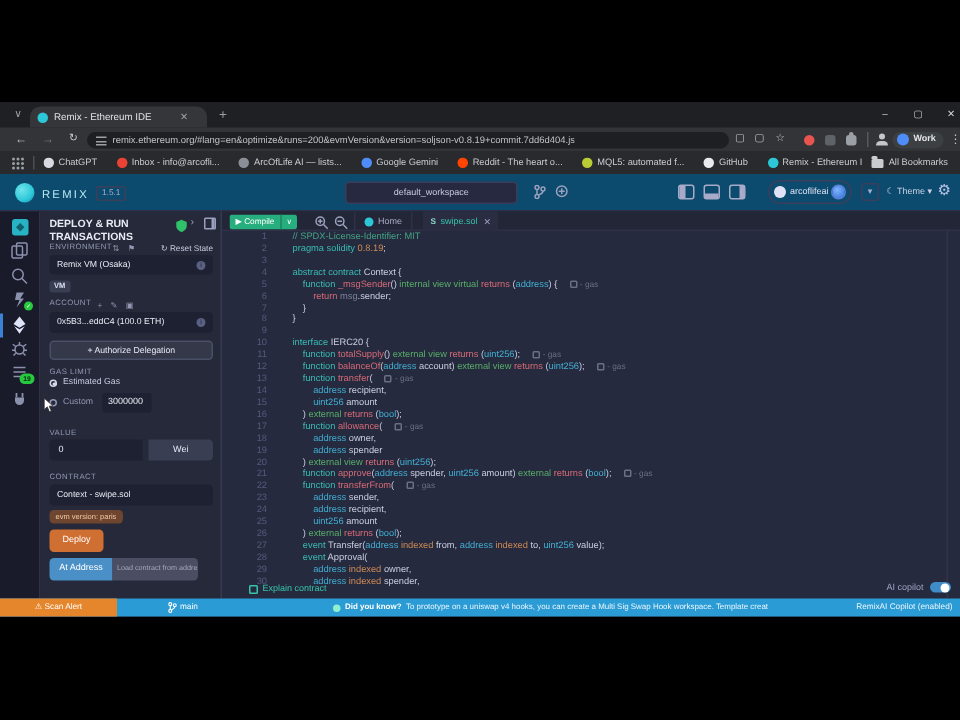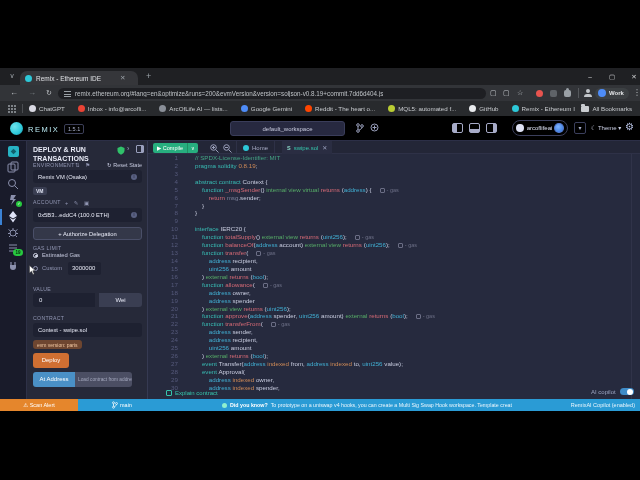--- a/index.html
+++ b/index.html
@@ -50,21 +50,21 @@
   .bm i { width:7px; height:7px; border-radius:50%; flex:0 0 auto; }
   .bm b { font-size:6.2px; font-weight:normal; color:#c9ccd0; }
   #all-bm { display:flex; align-items:center; gap:3px; margin:0 8px 0 6px; }
   #all-bm .folder { width:8px; height:6px; background:#c9ccd0; border-radius:1px; position:relative; }
   #all-bm .folder::before { content:""; position:absolute; left:0; top:-1.5px; width:3.5px; height:1.5px; background:#c9ccd0; border-radius:1px 1px 0 0; }
   #all-bm b { font-size:6.2px; font-weight:normal; color:#c9ccd0; white-space:nowrap; }
 
   
   #remix { position:absolute; left:0; top:48px; width:640px; height:295px; background:#24273a; }
 
-  #rx-header { position:absolute; left:0; top:0; width:640px; height:25px; background:#000000; border-bottom:1px solid #2c2f47; }
+  #rx-header { position:absolute; left:0; top:0; width:640px; height:25px; background:#0c4a6e; border-bottom:1px solid #2c2f47; }
   #rx-logo { position:absolute; left:10px; top:6px; width:13px; height:13px; border-radius:50%; background:radial-gradient(circle at 35% 35%, #6fe3ec, var(--logo) 60%, #14829b); }
   #rx-brand { position:absolute; left:28px; top:8.5px; font-size:7.5px; letter-spacing:1.5px; color:#b9e9f2; }
   #rx-version { position:absolute; left:64px; top:7.5px; padding:1px 3px; border:1px solid #3c3f58; border-radius:2px; font-size:5.5px; color:#aab0cc; }
   #rx-workspace { position:absolute; left:230px; top:4.5px; width:115px; height:15px; background:#272940; border:1px solid #3a3d5a; border-radius:3px; font-size:6px; color:#c7cadd; text-align:center; line-height:14px; white-space:nowrap; overflow:hidden; }
   .hd-ic { position:absolute; top:7px; color:#9aa0bd; }
   #hd-branch{ left:356px; } #hd-circle{ left:370px; }
   .layout-ic { position:absolute; top:7px; width:11px; height:10px; border:1px solid #a7abc8; border-radius:2px; }
   .layout-ic i { position:absolute; background:#a7abc8; }
   #lay-left{ left:452px; } #lay-left i{ left:0; top:0; width:3.5px; height:8px; }
   #lay-bottom{ left:469px; } #lay-bottom i{ left:0; bottom:0; width:9px; height:3px; }

